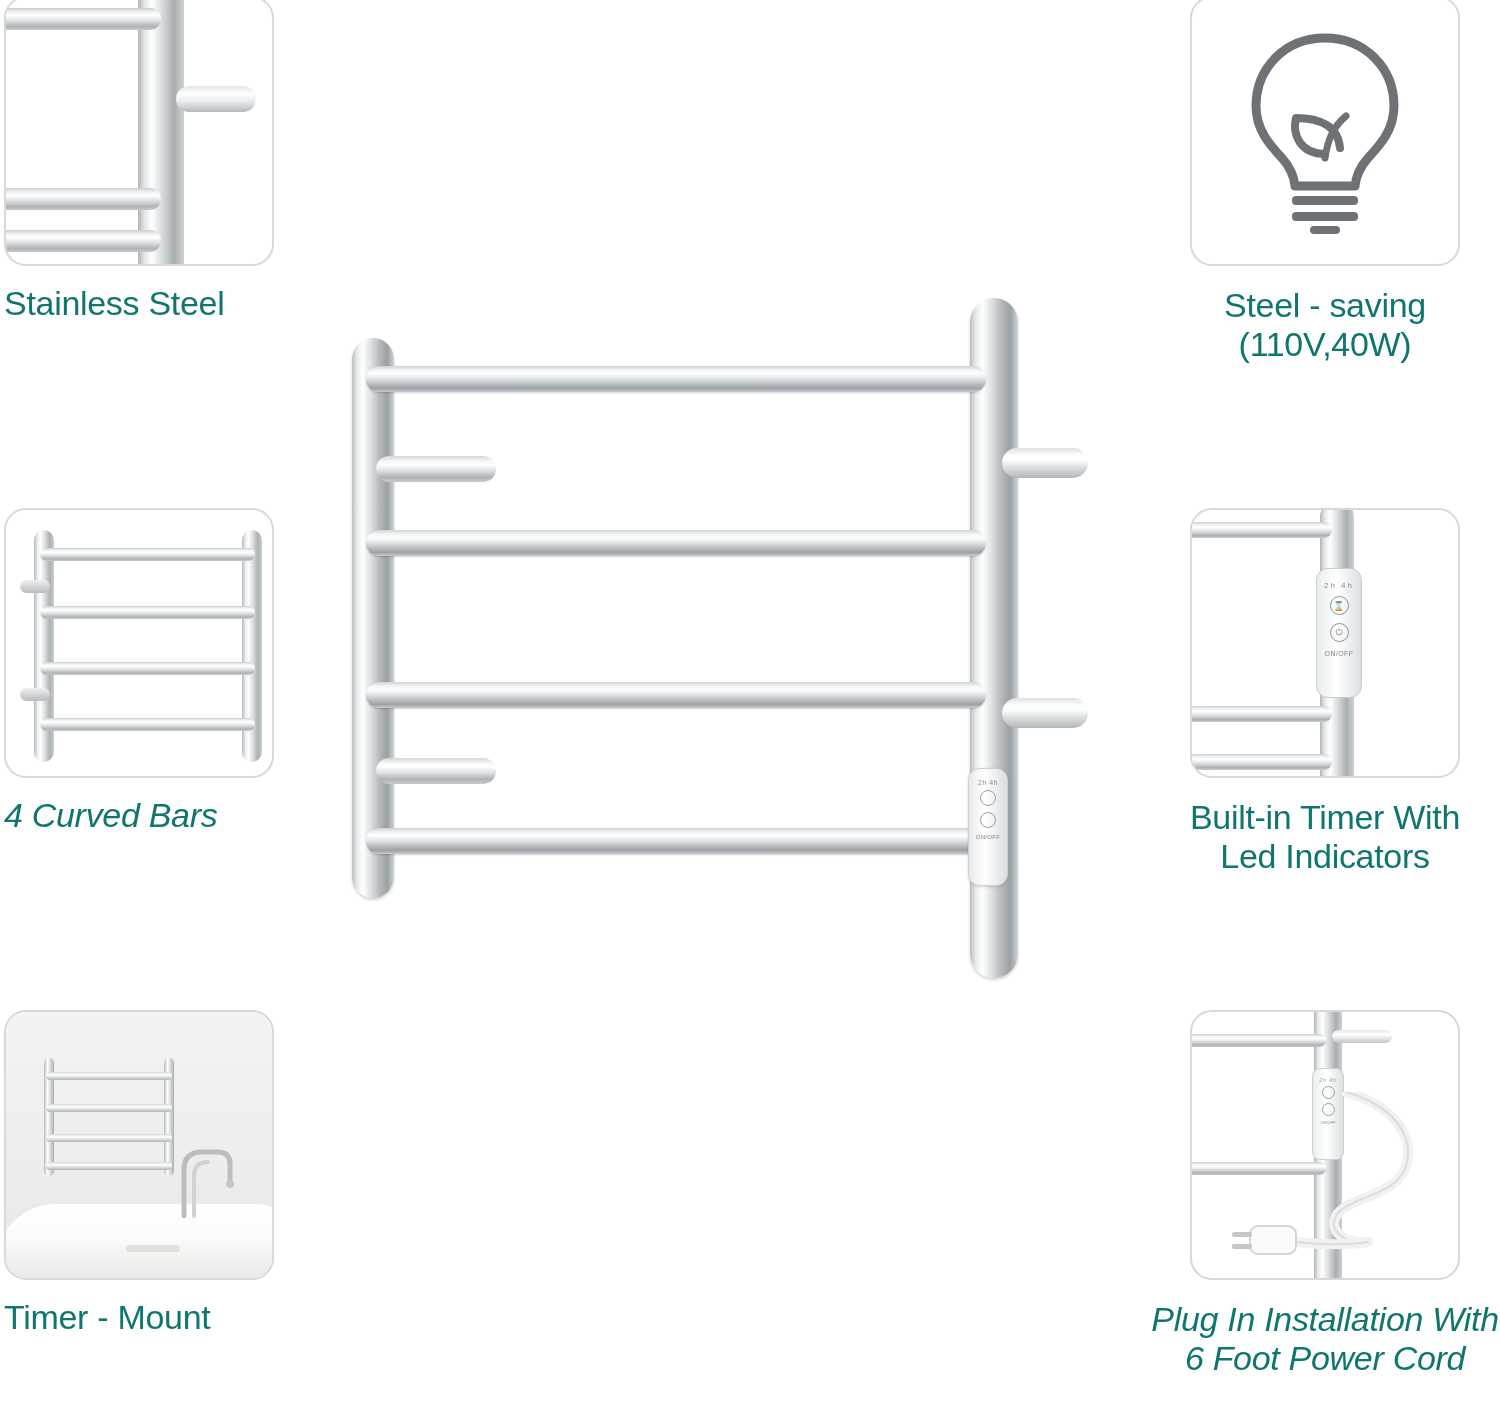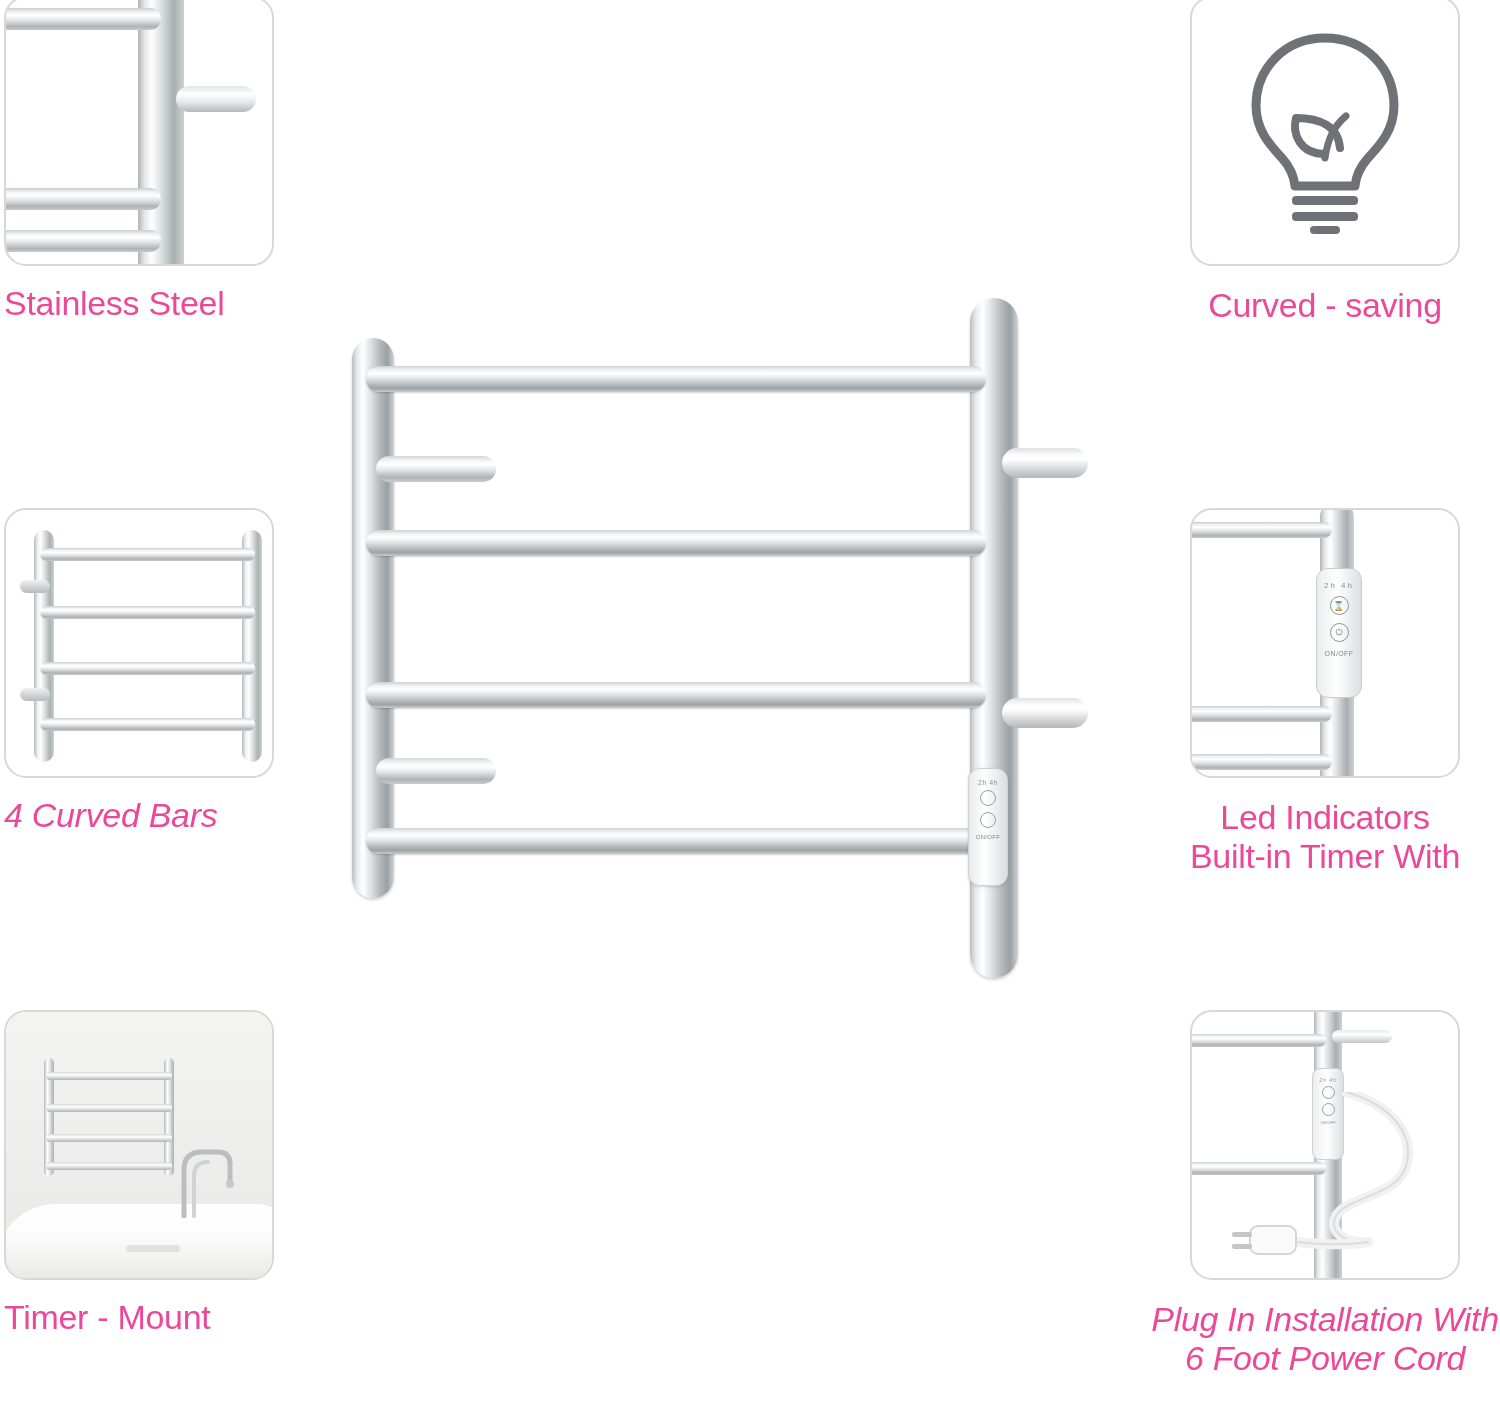--- a/index.html
+++ b/index.html
@@ -28,21 +28,21 @@
     box-sizing: border-box;
     background: #ffffff;
     overflow: hidden;
     position: relative;
   }
   .caption {
     margin-top: 18px;
     font-size: 34px;
     line-height: 1.15;
     letter-spacing: -0.3px;
-    color: #ec4899;
+    color: #0f766e;
   }
   .caption.center { text-align: center; }
   .caption.left { text-align: left; }
 
   
   #f-steel   { left: 4px;   top: -4px; }
   #f-bars    { left: 4px;   top: 508px; font-style: italic; }
   #f-wall    { left: 4px;   top: 1010px; }
 
   #f-energy  { left: 1155px; top: -4px; width: 340px; }
@@ -384,40 +384,41 @@
         <path d="M95 12 C55 12 26 42 26 80 C26 104 40 119 52 132 C60 141 64 150 65 160 L125 160 C126 150 130 141 138 132 C150 119 164 104 164 80 C164 42 135 12 95 12 Z" fill="none" stroke="#6e7276" stroke-width="9" stroke-linejoin="round"></path>
         <path d="M95 128 C70 128 62 108 66 92 C90 92 108 100 110 122" fill="none" stroke="#6e7276" stroke-width="8" stroke-linecap="round" stroke-linejoin="round"></path>
         <path d="M95 132 C98 112 104 100 116 90" fill="none" stroke="#6e7276" stroke-width="7" stroke-linecap="round"></path>
         <rect x="62" y="170" width="66" height="9" rx="4" fill="#6e7276"></rect>
         <rect x="62" y="186" width="66" height="9" rx="4" fill="#6e7276"></rect>
         <rect x="80" y="200" width="30" height="8" rx="4" fill="#6e7276"></rect>
       </svg>
     </div>
   </div>
   <div class="caption center" style="margin-top:20px">
-    <div>Curved - saving</div>
+    <div>Steel - saving</div>
+    <div>(110V,40W)</div>
   </div>
 </div>
 
 <div class="feature" id="f-timer">
   <div class="thumb" style="margin-left:35px">
     <div class="tm-post"></div>
     <div class="tm-bar" style="top:12px"></div>
     <div class="tm-bar" style="top:196px"></div>
     <div class="tm-bar" style="top:244px"></div>
     <div class="tm-panel">
       <div class="lbls">2h 4h</div>
       <div class="tm-circ">⌛</div>
       <div class="tm-circ">⏻</div>
       <div class="tm-onoff">ON/OFF</div>
     </div>
   </div>
   <div class="caption center" style="margin-top:20px">
+    <div>Built-in Timer With</div>
     <div>Led Indicators</div>
-    <div>Built-in Timer With</div>
   </div>
 </div>
 
 <div class="feature" id="f-plug">
   <div class="thumb" style="margin-left:35px">
     <div class="pl-post"></div>
     <div class="pl-bar" style="top:22px"></div>
     <div class="pl-bar" style="top:150px"></div>
     <div style="position:absolute; left:140px; top:18px; width:60px; height:13px; border-radius:999px; background:linear-gradient(to bottom,#e7eaec,#ffffff 35%,#c2c6c9);"></div>
     <div class="pl-panel">

